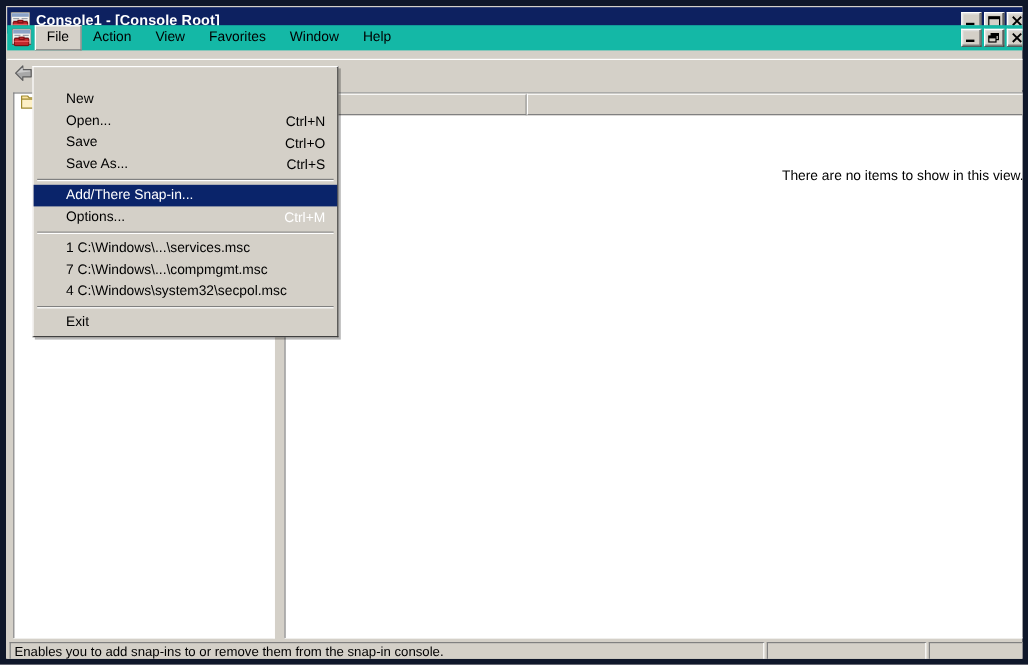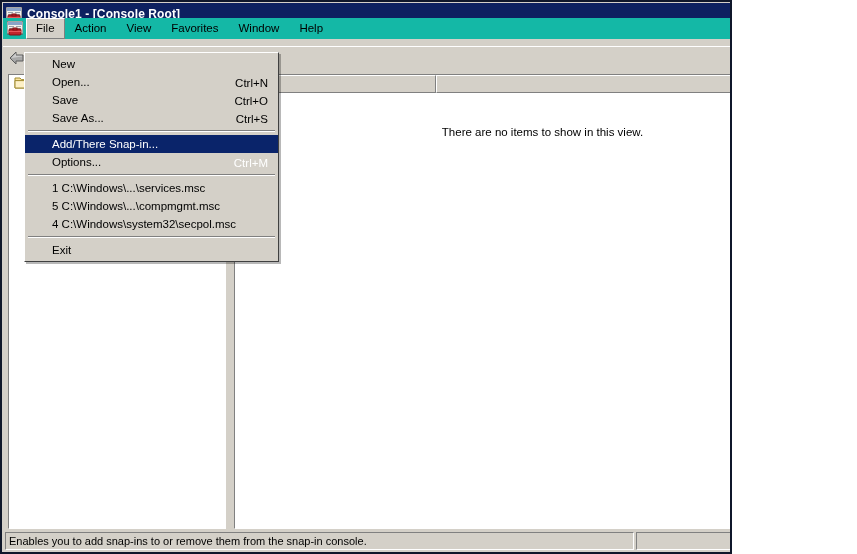--- a/index.html
+++ b/index.html
@@ -9,26 +9,26 @@
     background: #ffffff;
   }
   body {
     font-family: "Liberation Sans", sans-serif;
     font-size: 11px;
     color: #000000;
     -webkit-font-smoothing: none;
   }
   #app {
     position: relative;
-    width: 732px;
+    width: 857px;
     height: 554px;
     overflow: hidden;
     background: #d4d0c8;
     box-sizing: border-box;
-    border: 2px solid #0f172a;
+    border: 5px solid #0f172a;
   }
 
   
   .titlebar {
     position: absolute;
     left: 1px; top: 1px;
     width: 853px; height: 22px;
     background: #0d2160;
     display: flex;
     align-items: center;
@@ -186,22 +186,22 @@
     box-sizing: border-box;
     font-size: 11px;
     padding-left: 4px;
     line-height: 15px;
     overflow: hidden;
     white-space: nowrap;
   }
   .col-name { width: 201px; }
   .col-rest { flex: 1 1 auto; }
   .empty-msg {
-    text-align: center;
-    margin-top: 33px;
+    text-align: right;
+    margin-top: 45px;
     font-size: 11.5px;
     color: #000000;
   }
 
   
   .statusbar {
     position: absolute;
     left: 1px; top: 530px;
     width: 853px; height: 22px;
     background: #d4d0c8;
@@ -232,21 +232,21 @@
   .dropdown {
     position: absolute;
     left: 22px; top: 50px;
     width: 255px;
     background: #d4d0c8;
     border-top: 1px solid #ffffff;
     border-left: 1px solid #ffffff;
     border-right: 1px solid #404040;
     border-bottom: 1px solid #404040;
     box-sizing: border-box;
-    padding: 2px 0 2px 0;
+    padding: 18px 0 2px 0;
     z-index: 50;
     box-shadow: 2px 2px 0 rgba(0,0,0,0.28);
   }
   .dd-item {
     display: flex;
     align-items: center;
     height: 18px;
     padding: 0 8px 0 0;
     font-size: 11.5px;
     color: #000000;
@@ -421,21 +421,21 @@
       <span class="lbl">Options...</span>
       <span class="accel"></span>
     </div>
 
     <div class="dd-sep"></div>
 
     <div class="dd-item">
       <span class="lbl">1 C:\Windows\...\services.msc</span>
     </div>
     <div class="dd-item">
-      <span class="lbl">5 C:\Windows\...\compmgmt.msc</span>
+      <span class="lbl">7 C:\Windows\...\compmgmt.msc</span>
     </div>
     <div class="dd-item">
       <span class="lbl">4 C:\Windows\system32\secpol.msc</span>
     </div>
 
     <div class="dd-sep"></div>
 
     <div class="dd-item">
       <span class="lbl">Exit</span>
     </div>

